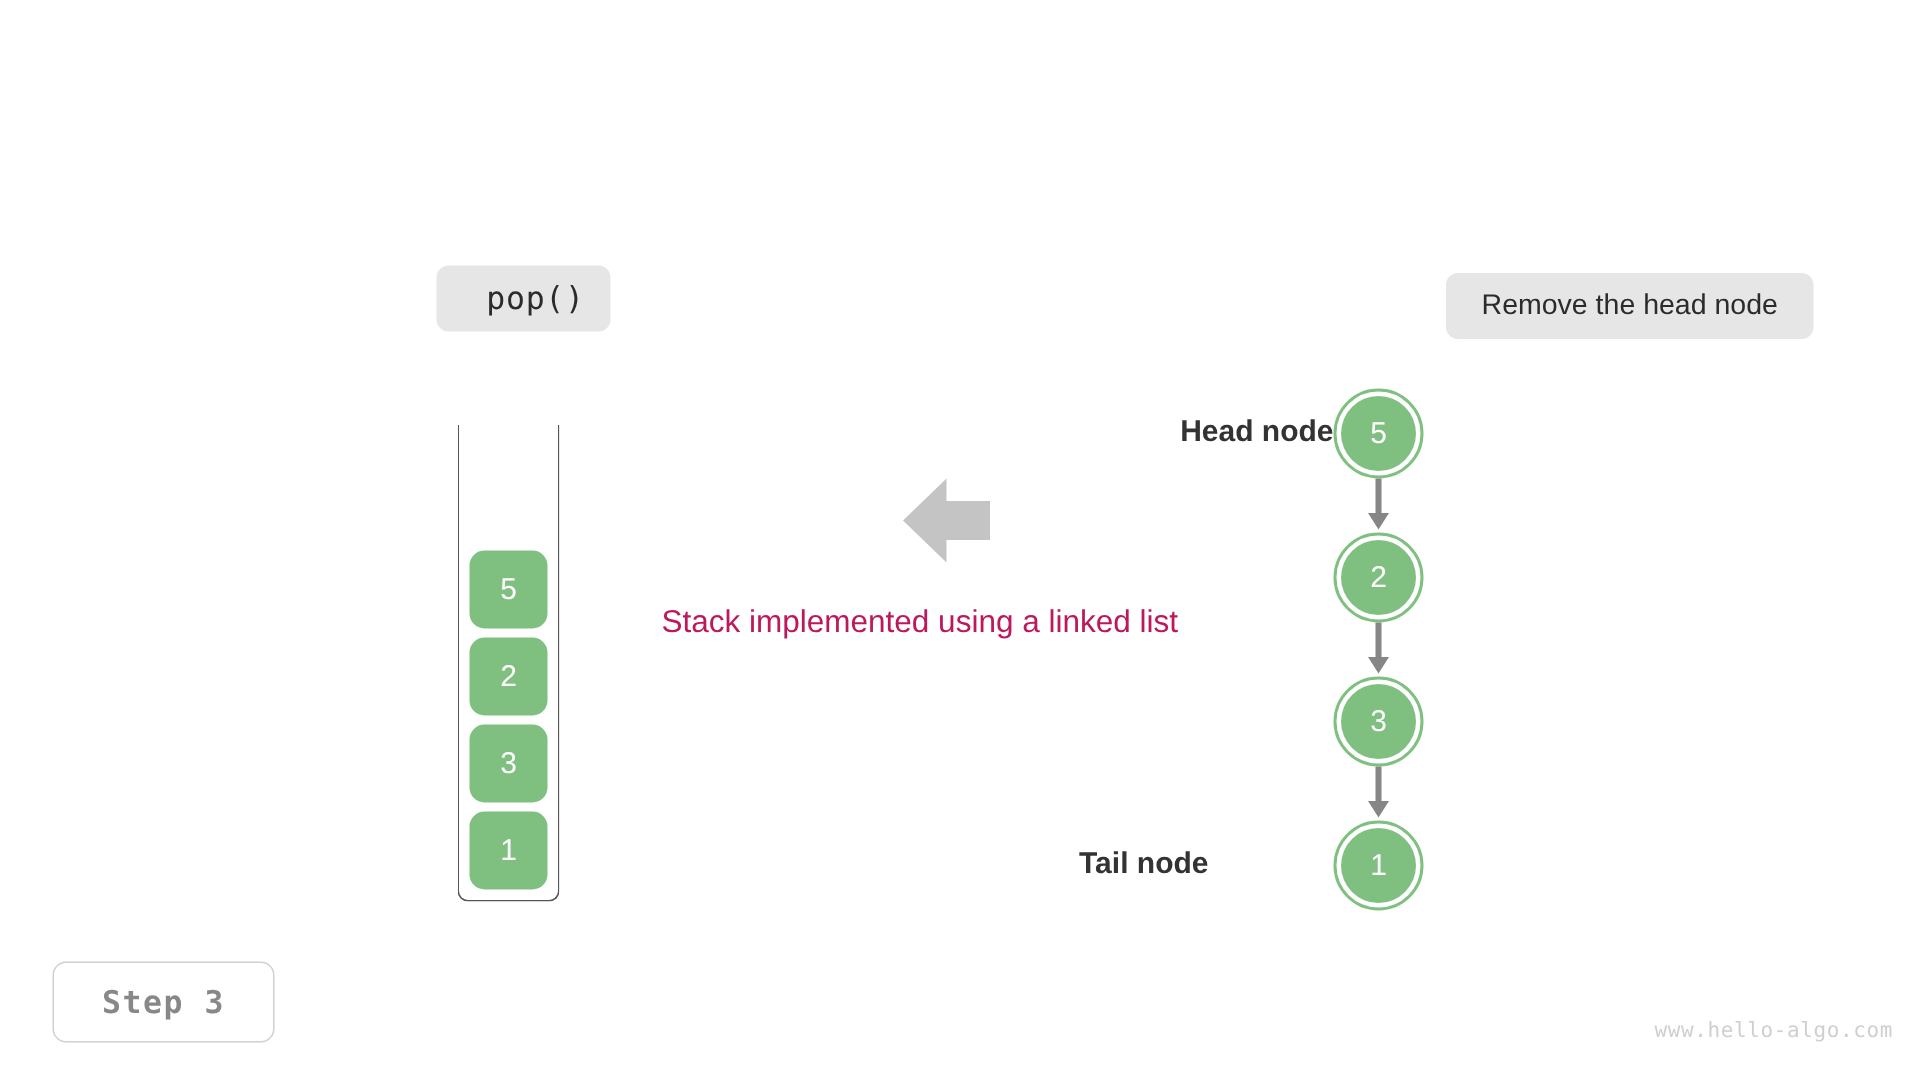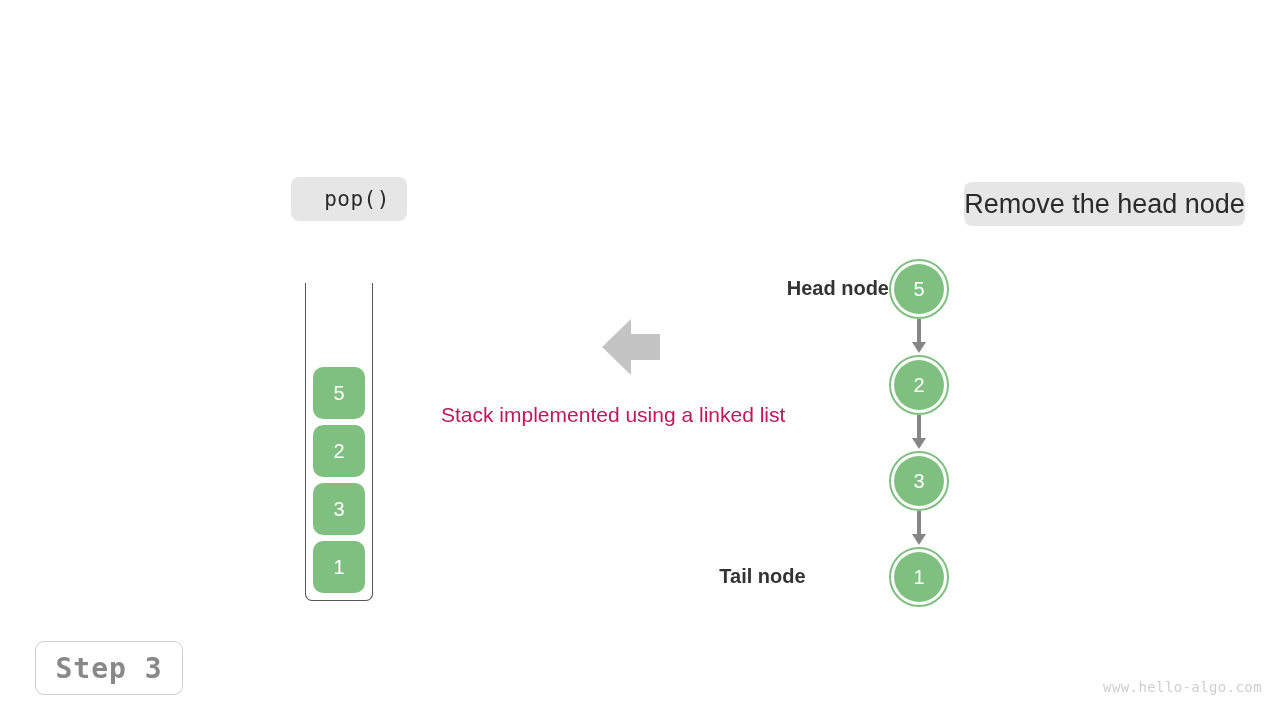--- a/index.html
+++ b/index.html
@@ -33,41 +33,41 @@
     width: 100px;
     height: 44px;
     font-family: "DejaVu Sans Mono", monospace;
     font-size: 21px;
     letter-spacing: 0.5px;
     padding-left: 16px;
   }
   #action-badge {
     left: 964px;
     top: 182px;
-    width: 281px;
+    width: 245px;
     height: 44px;
-    font-size: 27px;
+    font-size: 19px;
   }
 
   
   #step-box {
     position: absolute;
     left: 35px;
     top: 641px;
     width: 146px;
     height: 52px;
     border: 1px solid #d0d0d0;
     border-radius: 9px;
     background: #ffffff;
     display: flex;
     align-items: center;
     justify-content: center;
     color: #888888;
     font-family: "DejaVu Sans Mono", monospace;
-    font-size: 28px;
+    font-size: 21px;
     font-weight: bold;
     letter-spacing: 1px;
   }
 
   
   #watermark {
     position: absolute;
     right: 18px;
     bottom: 25px;
     color: #cfcfcf;

